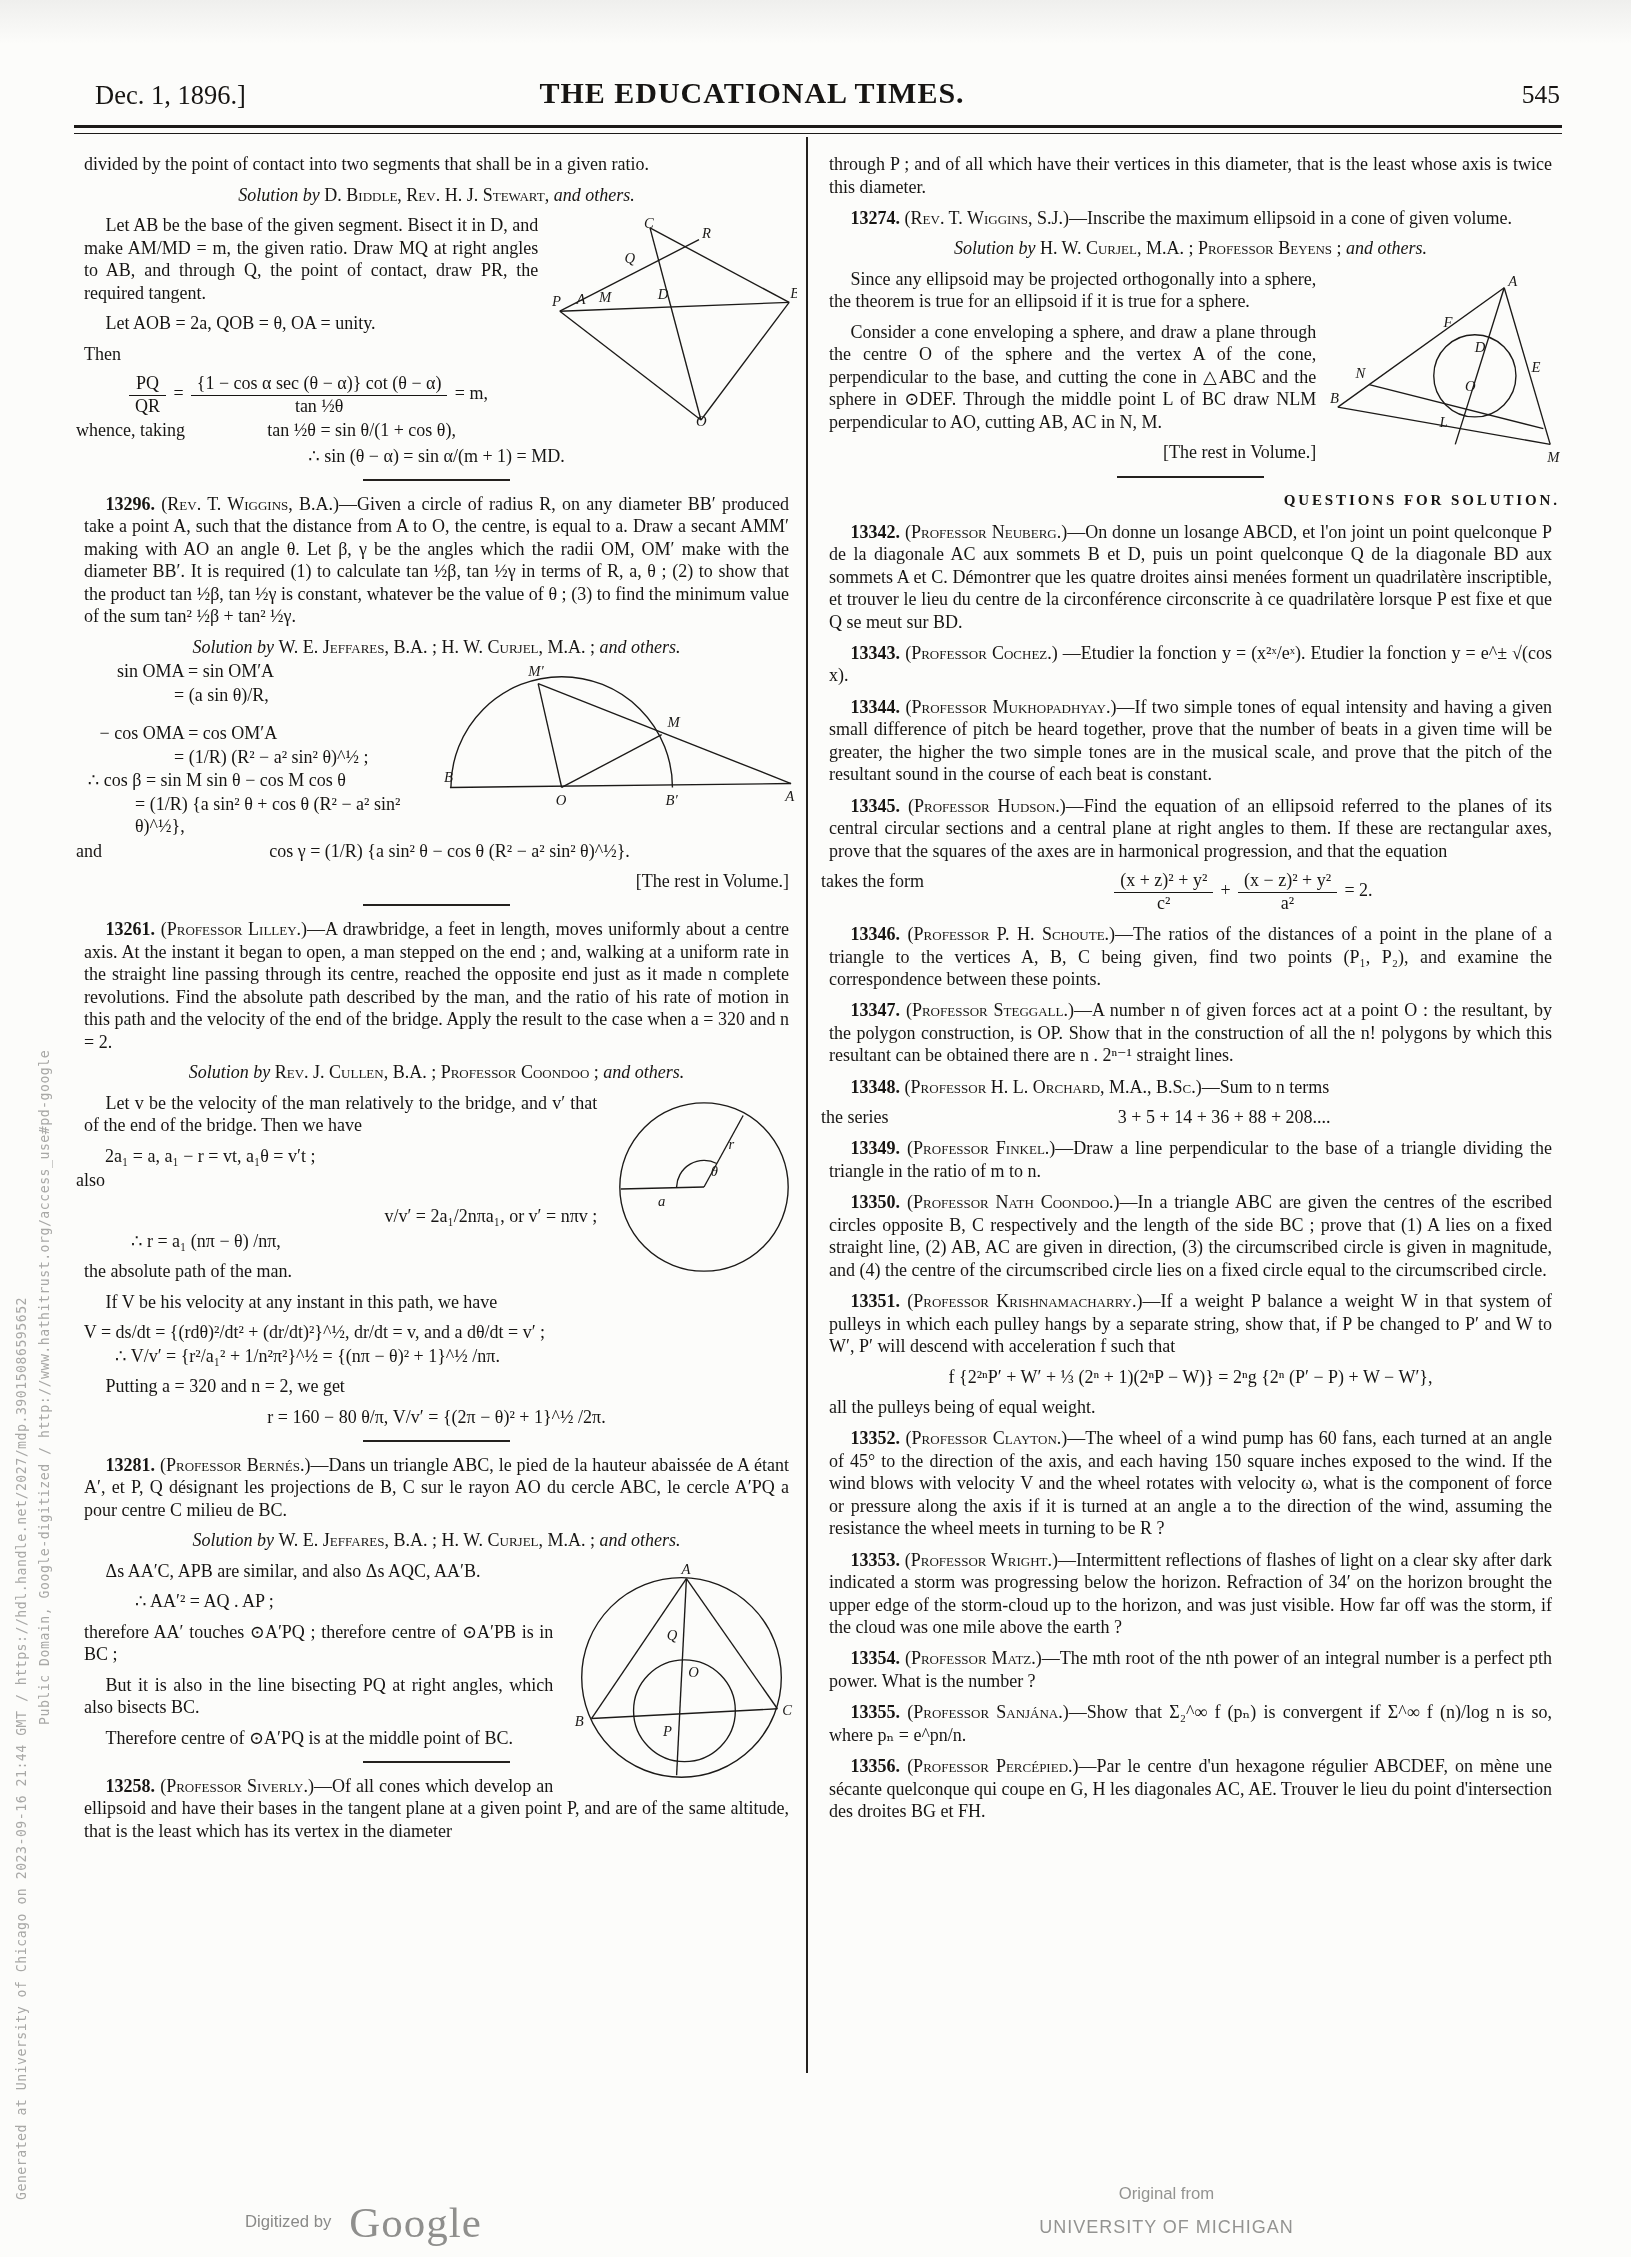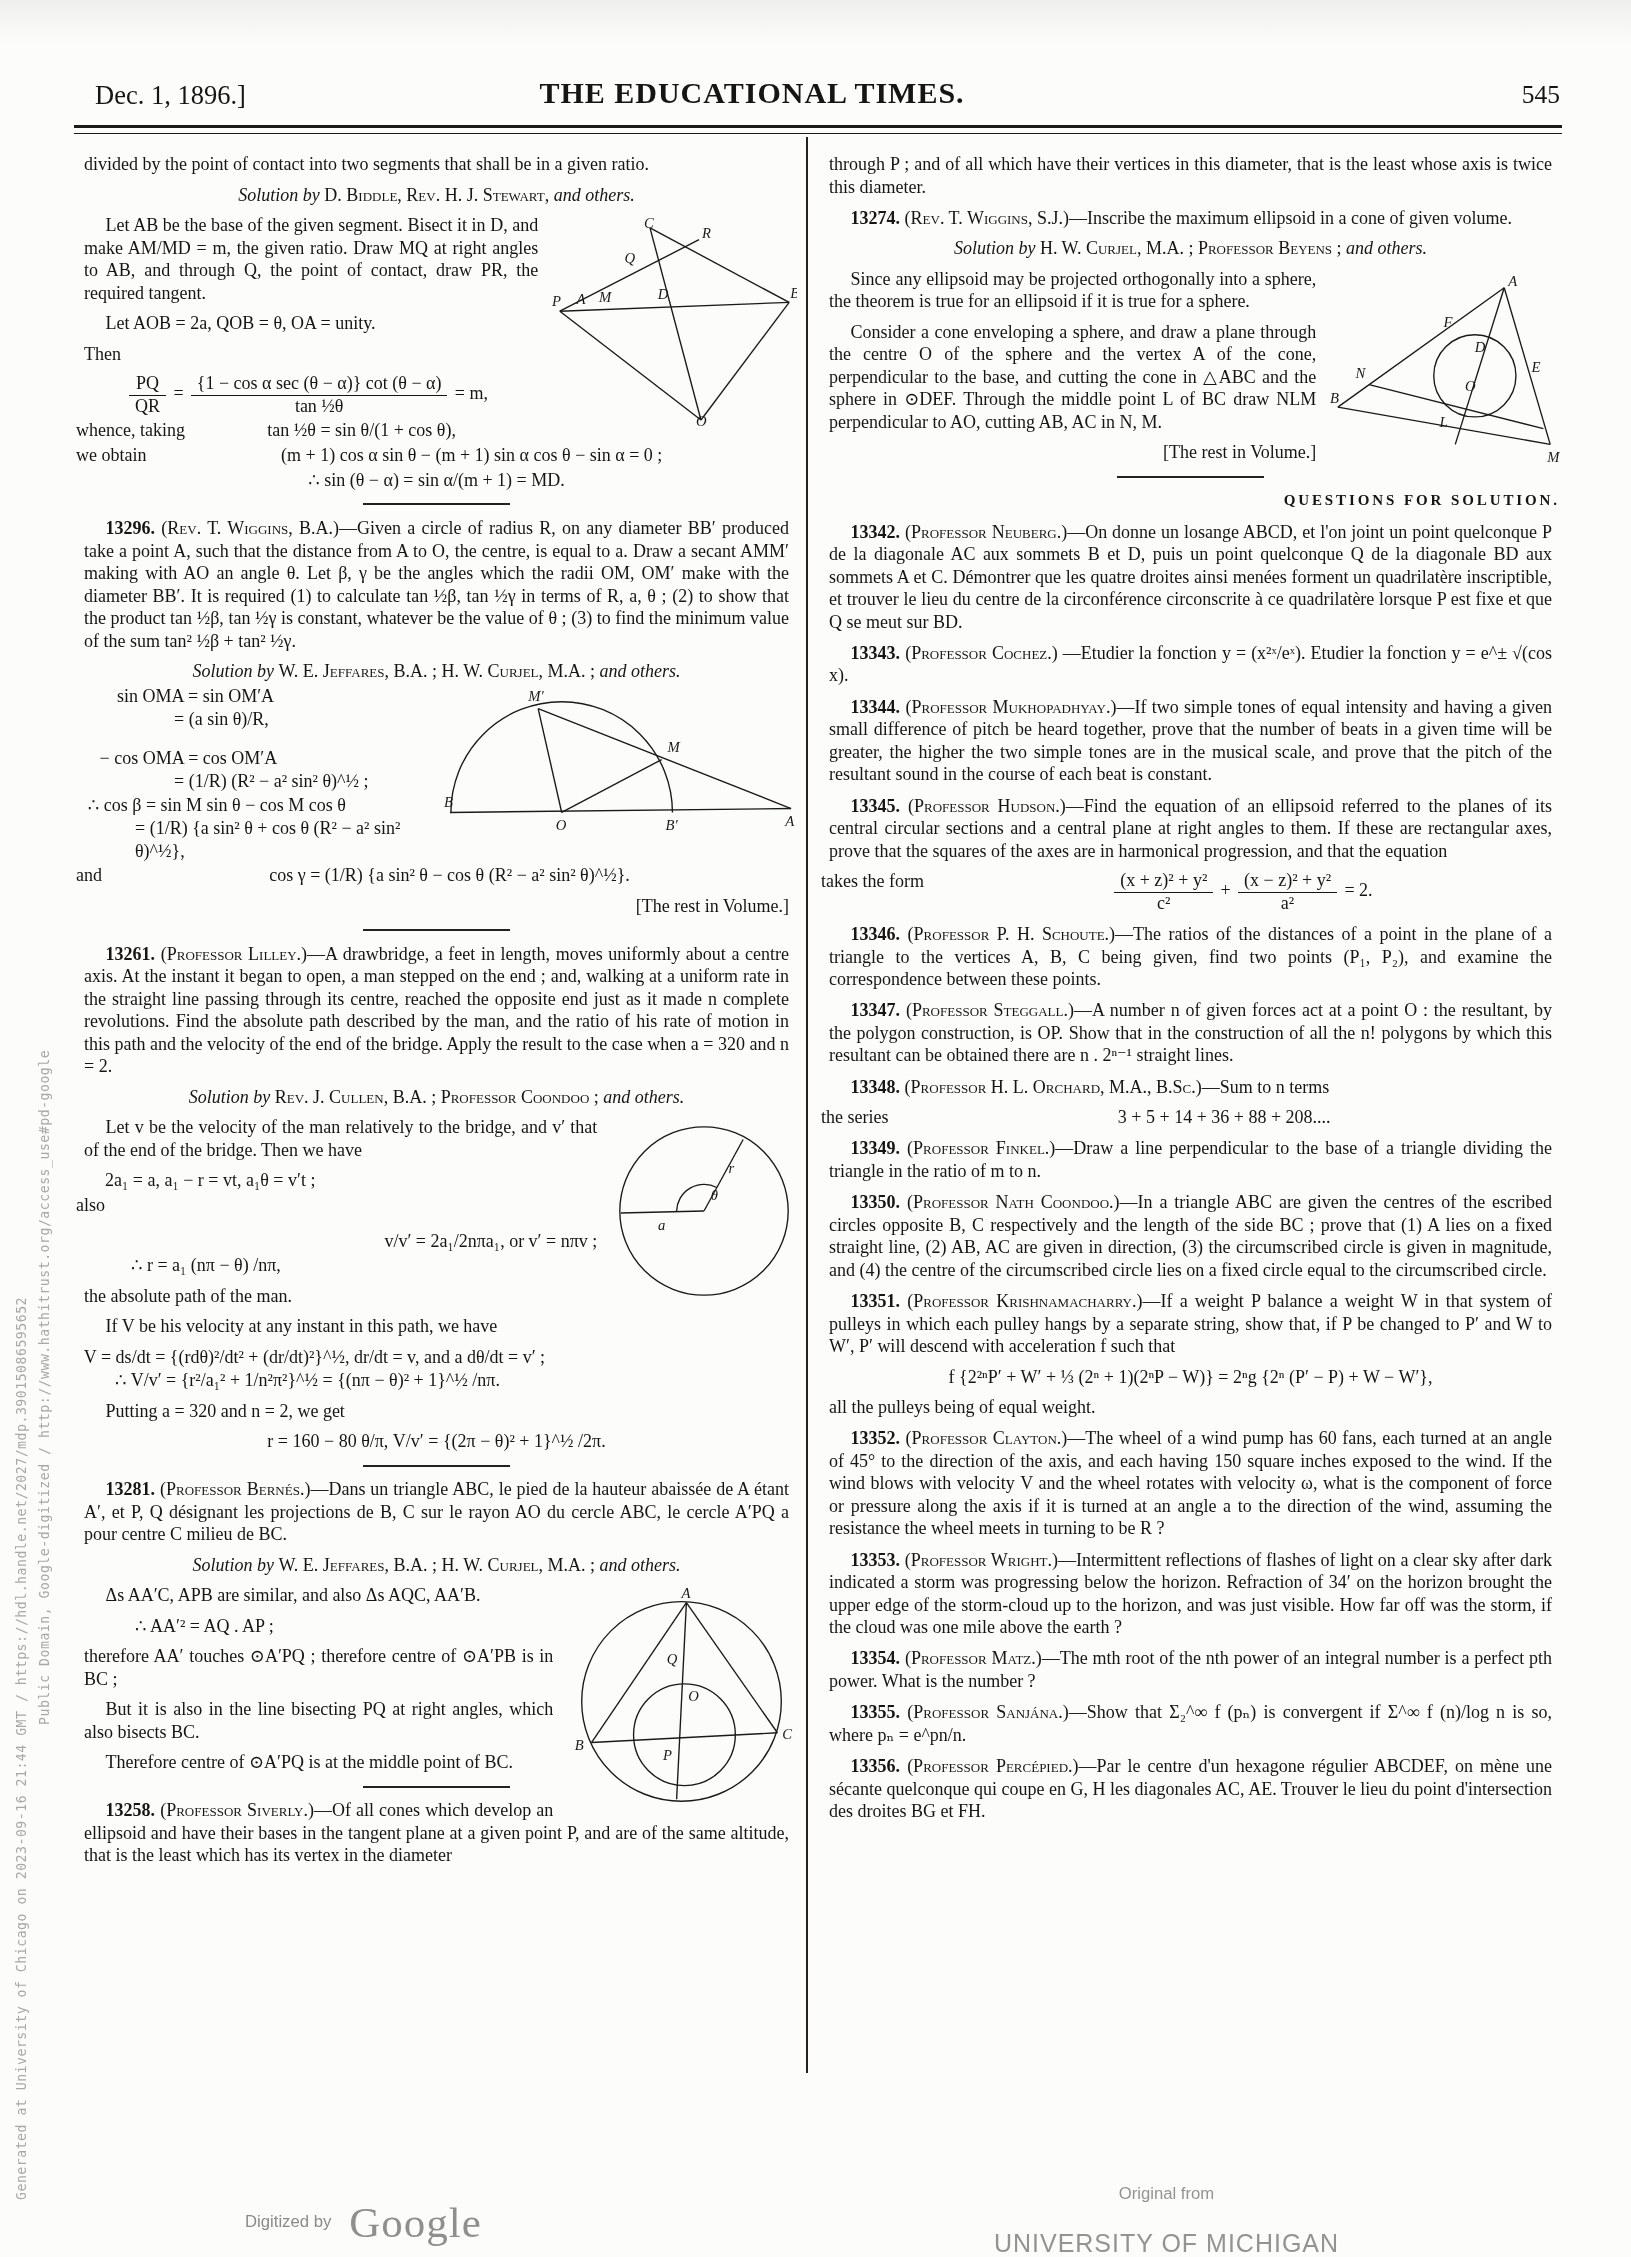--- a/index.html
+++ b/index.html
@@ -42,21 +42,21 @@
   .fig{float:right;margin:2px 0 5.9px 13.7px;}
   .fig line,.fig path,.fig circle{stroke:#1c1a18;stroke-width:1.4;fill:none;}
   .fig text{font-family:"Liberation Serif","DejaVu Serif",serif;font-style:italic;font-size:15px;fill:#1c1a18;stroke:none;}
   .prob{margin-top:8.8px;}
   .mb{margin-top:3.9px;}
   
   .ft-dig{position:absolute;left:245px;top:2198px;color:#8a8a88;font-family:"Liberation Sans",sans-serif;font-size:16.7px;}
   .glogo{font-family:"Liberation Serif",serif;font-size:43px;color:#8f8f8d;letter-spacing:1px;vertical-align:-9.8px;margin-left:18px;}
   .ft-orig{position:absolute;left:990px;top:2184px;width:353px;text-align:center;color:#939391;font-family:"Liberation Sans",sans-serif;}
   .ft-orig .l1{font-size:16.7px;}
-  .ft-orig .l2{font-size:25px;margin-top:25px;letter-spacing:1px;text-align:center;}
+  .ft-orig .l2{font-size:18px;margin-top:13px;letter-spacing:1px;text-align:center;}
 </style>
 </head>
 <body>
 
 <div class="page">
 
   <div class="wm" style="left:13.7px;top:2200px;">Generated at University of Chicago on 2023-09-16 21:44 GMT  /  https://hdl.handle.net/2027/mdp.39015086595652</div>
   <div class="wm" style="left:37px;top:1725px;">Public Domain, Google-digitized  /  http://www.hathitrust.org/access_use#pd-google</div>
 
   <div class="hdr-date">Dec. 1, 1896.]</div>
@@ -96,24 +96,20 @@
       <div class="formula">
         <span class="frac"><span class="fn">PQ</span><span class="fd">QR</span></span>
         <span>=</span>
         <span class="frac"><span class="fn">{1 − cos α sec (θ − α)} cot (θ − α)</span><span class="fd">tan ½θ</span></span>
         <span>= m,</span>
       </div>
       <div class="eqrow">
           <span class="eqlab">whence, taking</span>
           <span class="eqbody">tan ½θ = sin θ/(1 + cos θ),</span>
         </div>
-      <div class="eqrow">
-          <span class="eqlab">we obtain</span>
-          <span class="eqbody">(m + 1) cos α sin θ − (m + 1) sin α cos θ − sin α = 0 ;</span>
-        </div>
       <p class="mathctr">∴   sin (θ − α)  =  sin α/(m + 1)  =  MD.</p>
     </div>
 
     <div class="sep"></div>
 
     <p class="prob ind"><b class="qnum">13296.</b> <span class="sc">(Rev. T. Wiggins, B.A.)—</span><span>Given a circle of radius R, on any diameter BB′ produced take a point A, such that the distance from A to O, the centre, is equal to a.  Draw a secant AMM′ making with AO an angle θ.  Let β, γ be the angles which the radii OM, OM′ make with the diameter BB′.  It is required (1) to calculate tan ½β, tan ½γ in terms of R, a, θ ;  (2) to show that the product tan ½β, tan ½γ is constant, whatever be the value of θ ;  (3) to find the minimum value of the sum tan² ½β + tan² ½γ.</span></p>
 
     <p class="solline"><i>Solution by</i> <span class="sc">W. E. Jeffares, B.A. ; H. W. Curjel, M.A. ;</span> <i>and others.</i></p>
 
     <div>

